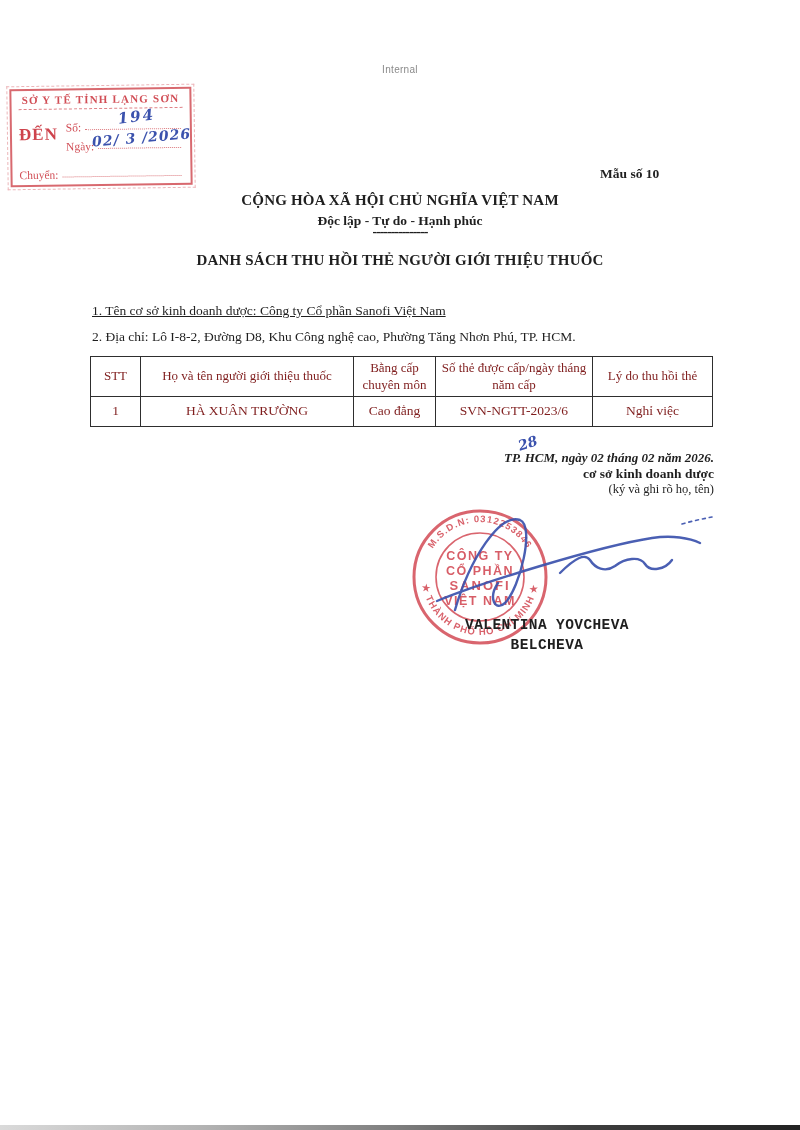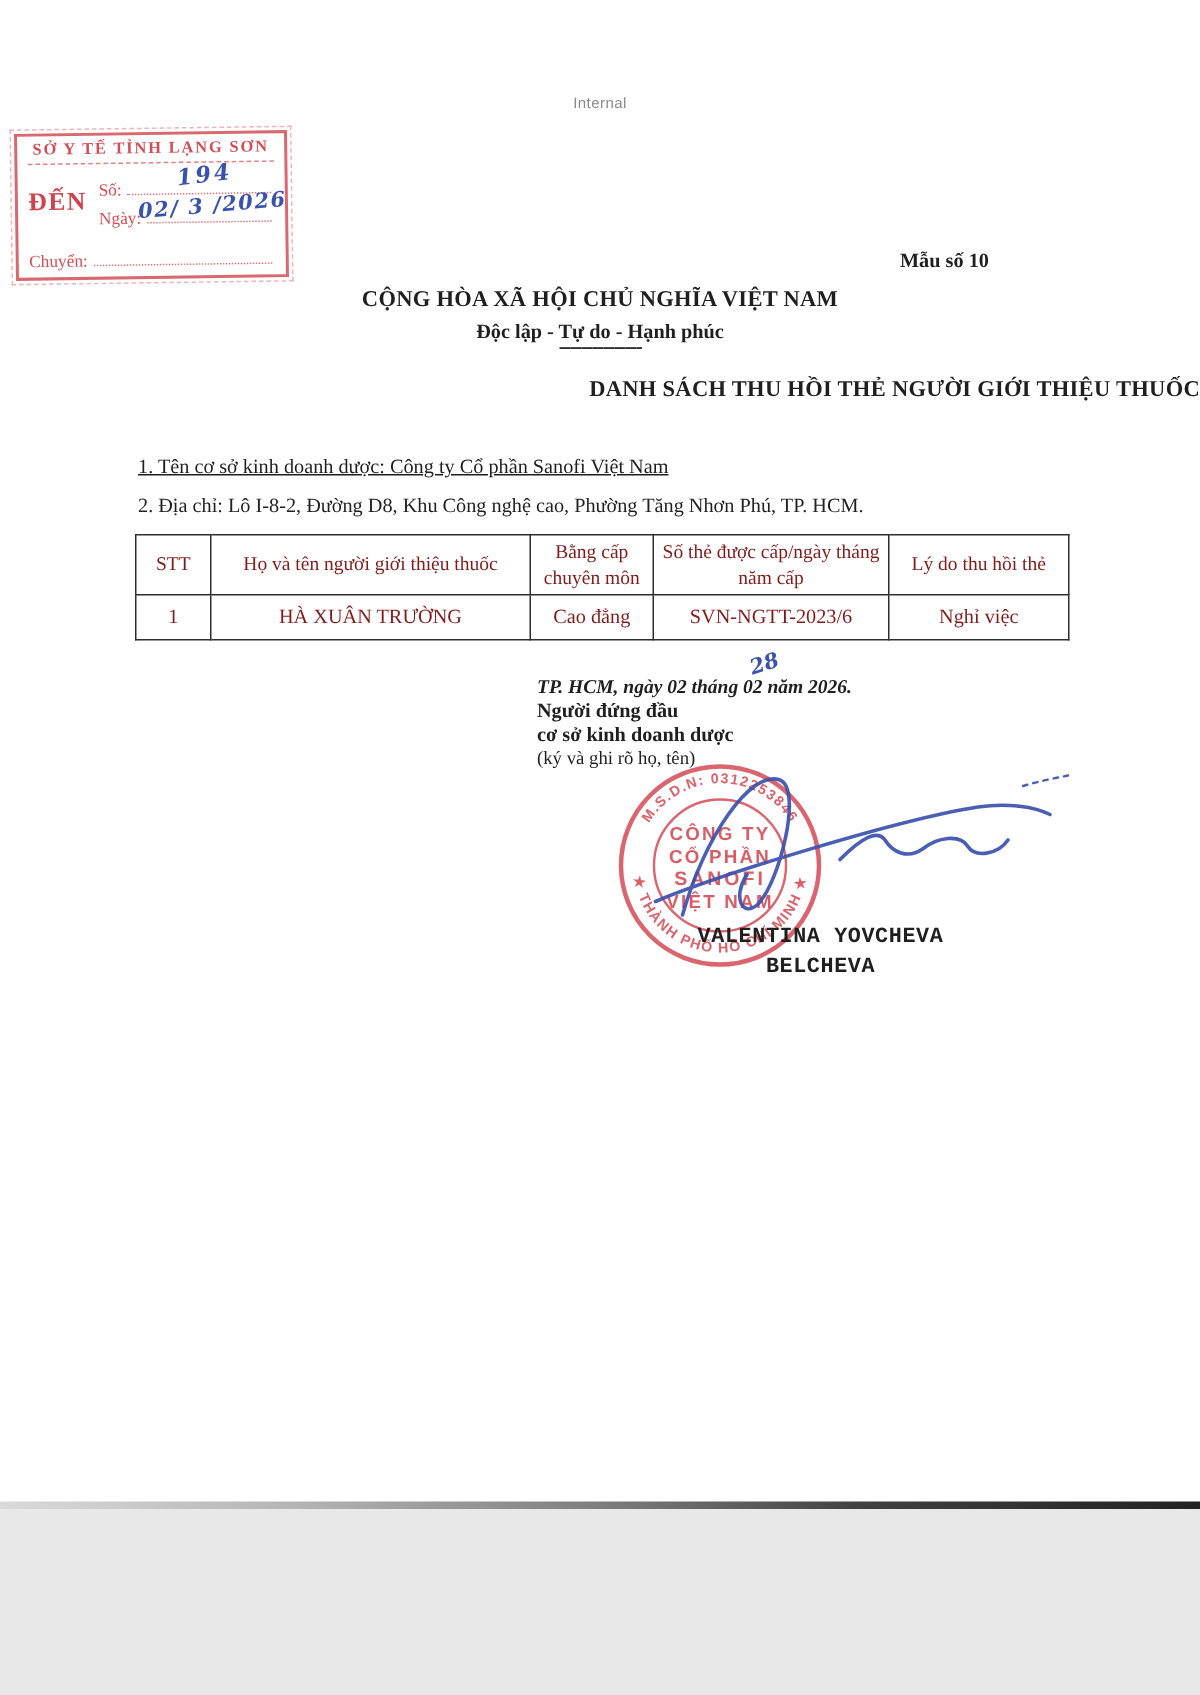--- a/index.html
+++ b/index.html
@@ -1,17 +1,17 @@
 <!DOCTYPE html>
 <html><head>
 <meta charset="utf-8">
 <style>
   html,body{margin:0;padding:0;background:#e8e8e8;}
   .page{
-    position:relative;width:800px;height:1006px;margin:0 auto;
+    position:relative;width:800px;height:1130px;margin:0 auto;
     background:#ffffff;overflow:hidden;
     font-family:"Liberation Serif","DejaVu Serif",serif;color:#1f1f1f;
   }
   .abs{position:absolute;}
   .internal{
     left:0;top:64px;width:800px;text-align:center;
     font-family:"Liberation Sans","DejaVu Sans",sans-serif;
     font-size:10px;color:#8a8a8a;letter-spacing:.3px;
   }
   
@@ -38,38 +38,38 @@
     position:absolute;color:#3b52ad;font-style:italic;font-weight:600;
     font-family:"DejaVu Serif",serif;white-space:nowrap;
   }
   .hand-so{left:52px;top:-6px;font-size:15px;transform:rotate(-6deg);letter-spacing:2px;}
   .hand-ngay{left:26px;top:16px;font-size:14px;transform:rotate(-4deg);letter-spacing:1px;}
   
   .form-no{left:600px;top:166px;width:180px;font-size:13.5px;font-weight:bold;}
   .nat-title{left:0;top:192px;width:800px;text-align:center;font-size:15px;font-weight:bold;letter-spacing:.2px;}
   .motto{left:0;top:213px;width:800px;text-align:center;font-size:13.5px;font-weight:bold;}
   .divider{left:0;top:224px;width:800px;text-align:center;font-size:14px;font-weight:bold;letter-spacing:-1px;}
-  .doc-title{left:0;top:252px;width:800px;text-align:right;font-size:15px;font-weight:bold;letter-spacing:.2px;}
+  .doc-title{left:0;top:252px;width:800px;text-align:center;font-size:15px;font-weight:bold;letter-spacing:.2px;}
   .recipient{left:0;top:276px;width:800px;text-align:center;font-size:13.5px;font-weight:bold;}
   .info-line{left:92px;width:640px;font-size:13.5px;}
   .info-1{top:303px;text-decoration:underline;}
   .info-2{top:329px;}
   
   table.doc{
     position:absolute;left:90px;top:356px;border-collapse:collapse;
     font-size:13px;color:#7f1d1d;table-layout:fixed;
   }
   table.doc td,table.doc th{
     border:1.4px solid #2e2e2e;text-align:center;vertical-align:middle;
     padding:2px 4px;font-weight:normal;line-height:1.25;overflow:hidden;
   }
   table.doc tr.hdr{height:40px;}
   table.doc tr.row{height:30px;font-size:13.5px;}
   
-  .sig-block{left:358px;top:450px;width:338px;text-align:left;}
+  .sig-block{left:376px;top:450px;width:338px;text-align:right;}
   .sig-date{font-size:13px;font-style:italic;font-weight:600;}
   .sig-role{font-size:13.5px;font-weight:bold;line-height:1.2;}
   .sig-note{font-size:12.5px;}
   .hand-day{left:142px;top:-15px;font-size:14px;transform:rotate(-18deg);}
   .signer{left:397px;top:616px;width:300px;text-align:center;font-size:14.5px;font-weight:bold;letter-spacing:.4px;line-height:1.35;font-family:Liberation Mono, monospace;}
   .stamp-svg{left:405px;top:502px;}
   .sig-svg{left:420px;top:498px;}
   .scan-edge{
     left:0;bottom:0;width:800px;height:5px;
     background:linear-gradient(90deg,#d6d6d6 0%,#ababab 25%,#6f6f6f 50%,#2b2b2b 72%,#0a0a0a 100%);
@@ -139,21 +139,20 @@
         <td>Nghỉ việc</td>
       </tr>
     </tbody>
   </table>
 
   <div class="abs sig-block">
     <div class="sig-date" style="position:relative;">
       <span>TP. HCM, ngày 02 tháng 02 năm 2026.</span>
       <span class="hand hand-day">28</span>
     </div>
-    <div class="sig-role">Người đứng đầu</div>
     <div class="sig-role">cơ sở kinh doanh dược</div>
     <div class="sig-note">(ký và ghi rõ họ, tên)</div>
   </div>
 
   <svg class="abs stamp-svg" width="150" height="150" viewBox="0 0 150 150">
     <g stroke="#cf3a46" fill="none" opacity="0.78">
       <circle cx="75" cy="75" r="66" stroke-width="3"></circle>
       <circle cx="75" cy="75" r="44" stroke-width="1.6"></circle>
     </g>
     <defs>

